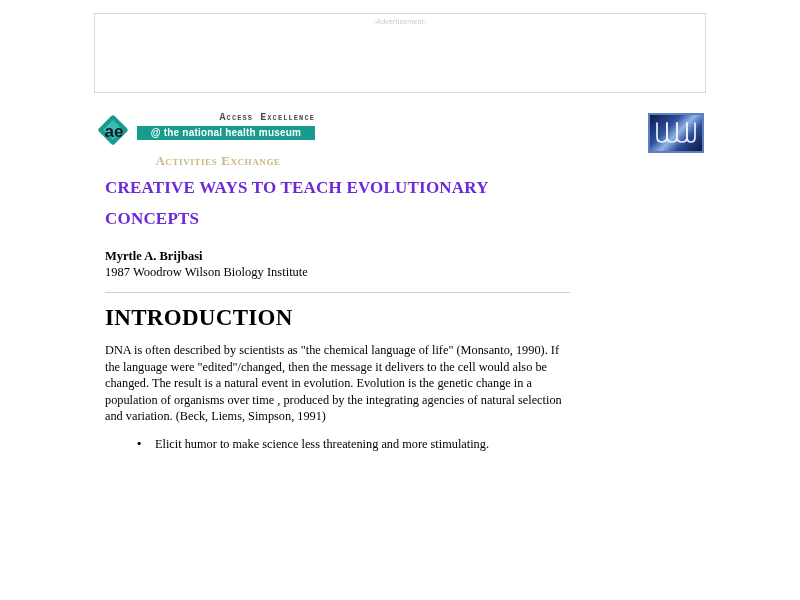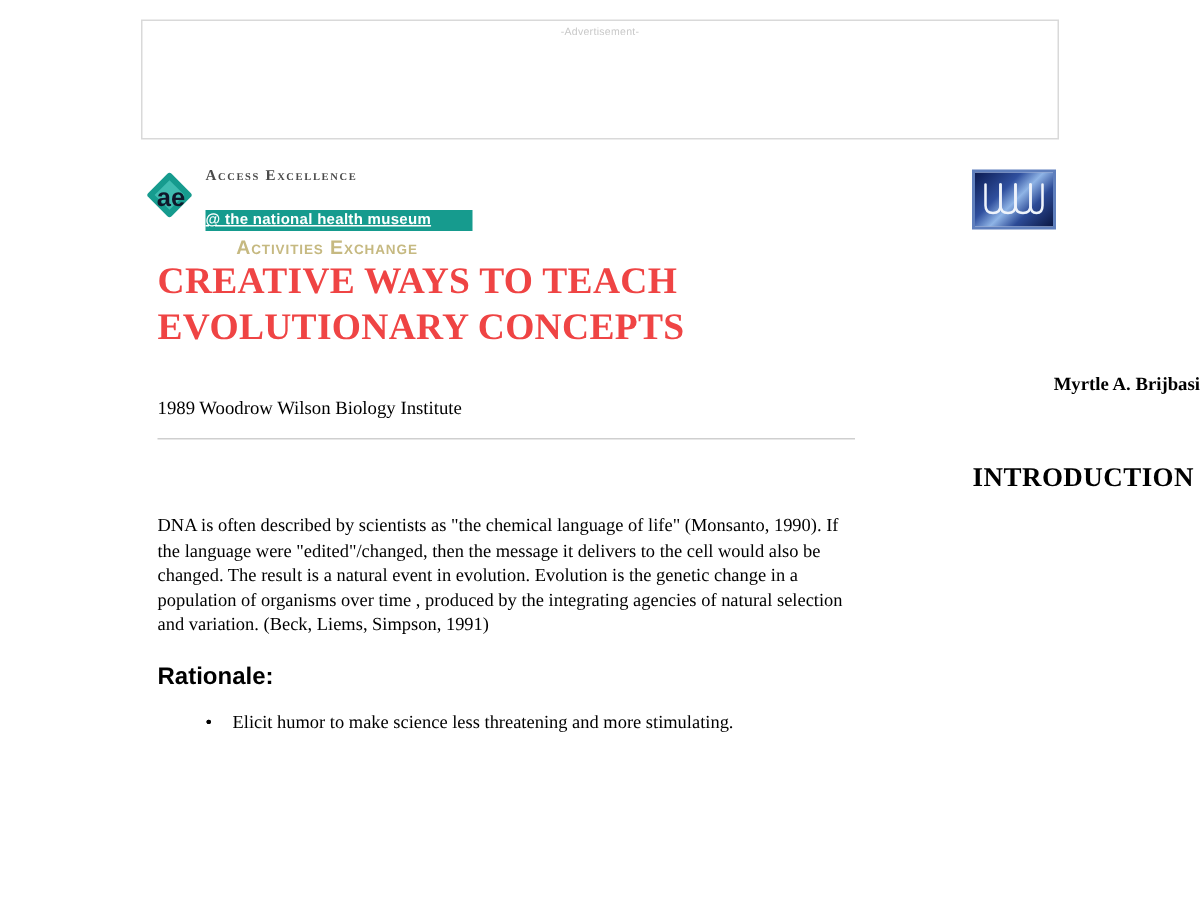--- a/index.html
+++ b/index.html
@@ -93,52 +93,52 @@
     font-size: 17px;
     color: #0f172a;
   }
   .ae-text {
     position: absolute;
     left: 38px;
     top: 0px;
     width: 178px;
   }
   .ae-line1 {
-    font-family: Liberation Serif, serif;
+    font-family: Liberation Mono, monospace;
     font-weight: bold;
     font-size: 10px;
     color: #4a4a4a;
     font-variant: small-caps;
     letter-spacing: 1.1px;
-    text-align: left;
+    text-align: right;
     line-height: 12px;
-    padding-bottom: 16px;
+    padding-bottom: 2px;
   }
   .ae-bar {
     background: #169b8e;
     color: #ffffff;
     font-family: "Liberation Sans", "DejaVu Sans", sans-serif;
     font-weight: bold;
     font-size: 10px;
     line-height: 14px;
     height: 14px;
+    text-align: center;
     letter-spacing: 0.2px;
     white-space: nowrap;
-    text-decoration: underline;
   }
   .ae-line3 {
-    font-family: Liberation Sans, sans-serif;
+    font-family: Liberation Serif, serif;
     font-weight: bold;
     font-size: 13px;
     color: #c6b981;
     font-variant: small-caps;
     letter-spacing: 0.6px;
     text-align: center;
     line-height: 17px;
-    padding-top: 2px;
+    padding-top: 12px;
     margin-left: -16px;
   }
 
   
   .ww-logo {
     position: absolute;
     left: 648px;
     top: 113px;
     width: 56px;
     height: 40px;
@@ -157,56 +157,54 @@
     left: 0;
     top: 164px;
     width: 800px;
   }
   .page-title {
     margin: 0;
     padding: 8px 0 0 105px;
     width: 470px;
     font-family: "Liberation Serif", "DejaVu Serif", serif;
     font-weight: bold;
-    font-size: 25px;
+    font-size: 17px;
     line-height: 31px;
     letter-spacing: 0.2px;
-    color: #ef4444;
+    color: #6d28d9;
   }
   .byline {
     padding: 14px 0 0 105px;
   }
   .byline-author {
     font-family: "Liberation Serif", "DejaVu Serif", serif;
     font-weight: bold;
     font-size: 12.5px;
     line-height: 16px;
-    text-align: right;
   }
   .byline-affiliation {
     font-family: "Liberation Serif", "DejaVu Serif", serif;
     font-size: 12.5px;
     line-height: 16px;
   }
   .rule {
     margin: 12px 0 0 105px;
     width: 465px;
     height: 1px;
     background: #cfcfcf;
     border: 0;
   }
   .section-heading {
     margin: 0;
     padding: 14px 4px 0 105px;
     font-family: "Liberation Serif", "DejaVu Serif", serif;
     font-weight: bold;
-    font-size: 18px;
+    font-size: 23px;
     line-height: 22px;
     letter-spacing: 0.3px;
-    text-align: right;
   }
   .para {
     margin: 0;
     padding: 13px 0 0 105px;
     width: 465px;
     font-family: "Liberation Serif", "DejaVu Serif", serif;
     font-size: 12.3px;
     line-height: 16.5px;
     text-align: left;
   }
@@ -274,30 +272,29 @@
     </g>
   </svg>
 </div>
 
 <div class="doc">
 
   <h1 class="page-title">CREATIVE WAYS TO TEACH EVOLUTIONARY CONCEPTS</h1>
 
   <div class="byline">
     <div class="byline-author">Myrtle A. Brijbasi</div>
-    <div class="byline-affiliation">1989 Woodrow Wilson Biology Institute</div>
+    <div class="byline-affiliation">1987 Woodrow Wilson Biology Institute</div>
   </div>
 
   <hr class="rule">
 
   <h2 class="section-heading">INTRODUCTION</h2>
 
   <p class="para">DNA is often described by scientists as "the chemical language of life" (Monsanto, 1990). If the language were "edited"/changed, then the message it delivers to the cell would also be changed. The result is a natural event in evolution. Evolution is the genetic change in a population of organisms over time , produced by the integrating agencies of natural selection and variation. (Beck, Liems, Simpson, 1991)</p>
 
-  <h3 class="sub-heading">Rationale:</h3>
 
   <ul class="bullets">
     <li>
       <span class="bullet-dot">•</span>
     </li>
     <li>
       <span class="bullet-dot">•</span>
       <span>Elicit humor to make science less threatening and more stimulating.</span>
     </li>
 

